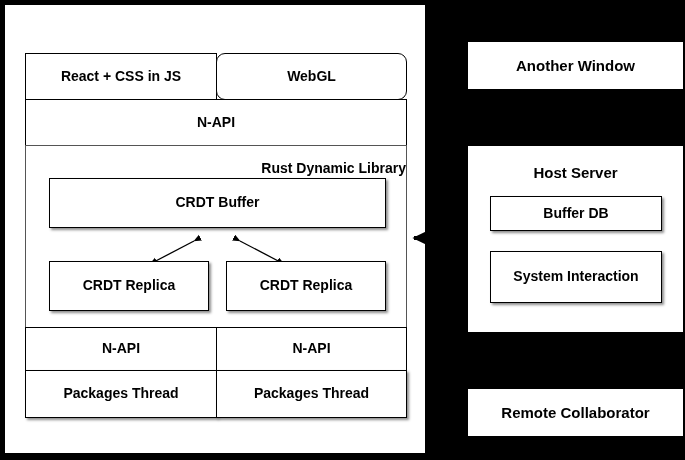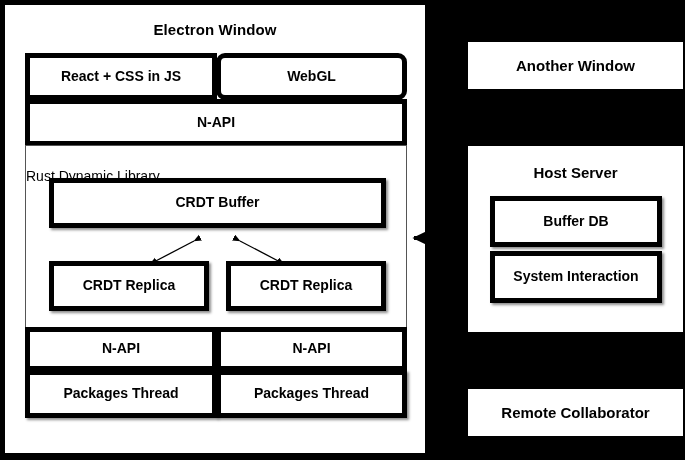--- a/index.html
+++ b/index.html
@@ -40,21 +40,21 @@
     font-size: 15px;
     font-weight: bold;
     color: #000000;
     letter-spacing: 0.1px;
   }
 
   
   .box {
     position: absolute;
     background: #ffffff;
-    border: 5px solid #000000;
+    border: 1px solid #000000;
     box-sizing: border-box;
     box-shadow: 1.5px 1.5px 2.5px rgba(0,0,0,0.45);
     display: flex;
     align-items: center;
     justify-content: center;
   }
   .box > .lbl {
     font-size: 14px;
     font-weight: bold;
     color: #000000;
@@ -71,25 +71,25 @@
   
   .group {
     position: absolute;
     background: #ffffff;
     border: 1px solid #555555;
     box-sizing: border-box;
   }
   .group-title {
     position: absolute;
     left: 0;
-    top: 22px;
-    width: 100%;
-    text-align: left;
+    top: 14px;
+    width: 100%;
+    text-align: right;
     font-size: 14px;
-    font-weight: normal;
+    font-weight: bold;
     color: #000000;
     white-space: nowrap;
   }
 
   
   .panel {
     position: absolute;
     background: #ffffff;
     box-sizing: border-box;
   }
@@ -124,21 +124,20 @@
     overflow: visible;
   }
 </style>
 </head>
 <body>
 
 <div id="canvas">
 
   <div class="electron-window">
 
-    <div class="window-title">Electron Window</div>
 
     <div class="box flat" style="left:20px; top:48px; width:192px; height:47px;">
       <span class="lbl">React + CSS in JS</span>
     </div>
     <div class="box flat" style="left:211px; top:48px; width:191px; height:47px;border-radius:9px;">
       <span class="lbl">WebGL</span>
     </div>
 
     <div class="box flat" style="left:20px; top:94px; width:382px; height:47px;">
       <span class="lbl">N-API</span>
@@ -194,21 +193,21 @@
     <line x1="26" y1="14" x2="10" y2="14" stroke="#000000" stroke-width="4" marker-end="url(#bigah)"></line>
   </svg>
 
   <div class="panel" style="left:468px; top:42px; width:215px; height:47px;">
     <div class="panel-centered-label">Another Window</div>
   </div>
 
   <div class="panel" style="left:468px; top:146px; width:215px; height:186px;padding-left:38px;">
     <div class="panel-title" style="top:18px;">Host Server</div>
 
-    <div class="box" style="left:22px; top:50px; width:172px; height:51px;">
+    <div class="box" style="left:22px; top:50px; width:172px; height:35px;">
       <span class="lbl">Buffer DB</span>
     </div>
     <div class="box" style="left:22px; top:105px; width:172px; height:52px;">
       <span class="lbl">System Interaction</span>
     </div>
   </div>
 
   <div class="panel" style="left:468px; top:389px; width:215px; height:47px;">
     <div class="panel-centered-label">Remote Collaborator</div>
   </div>

